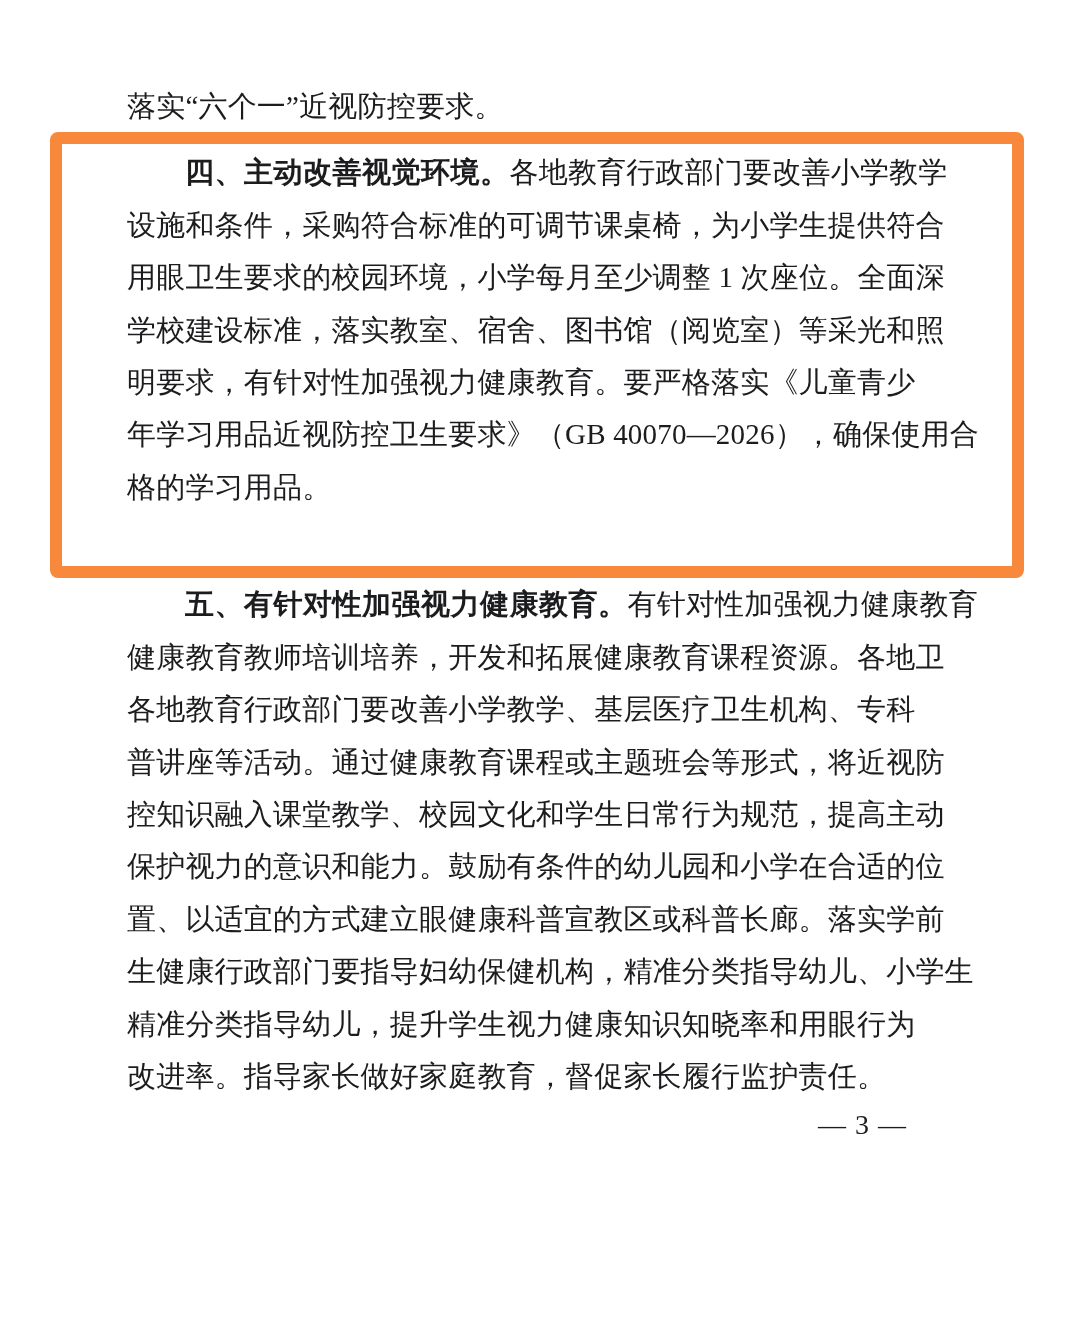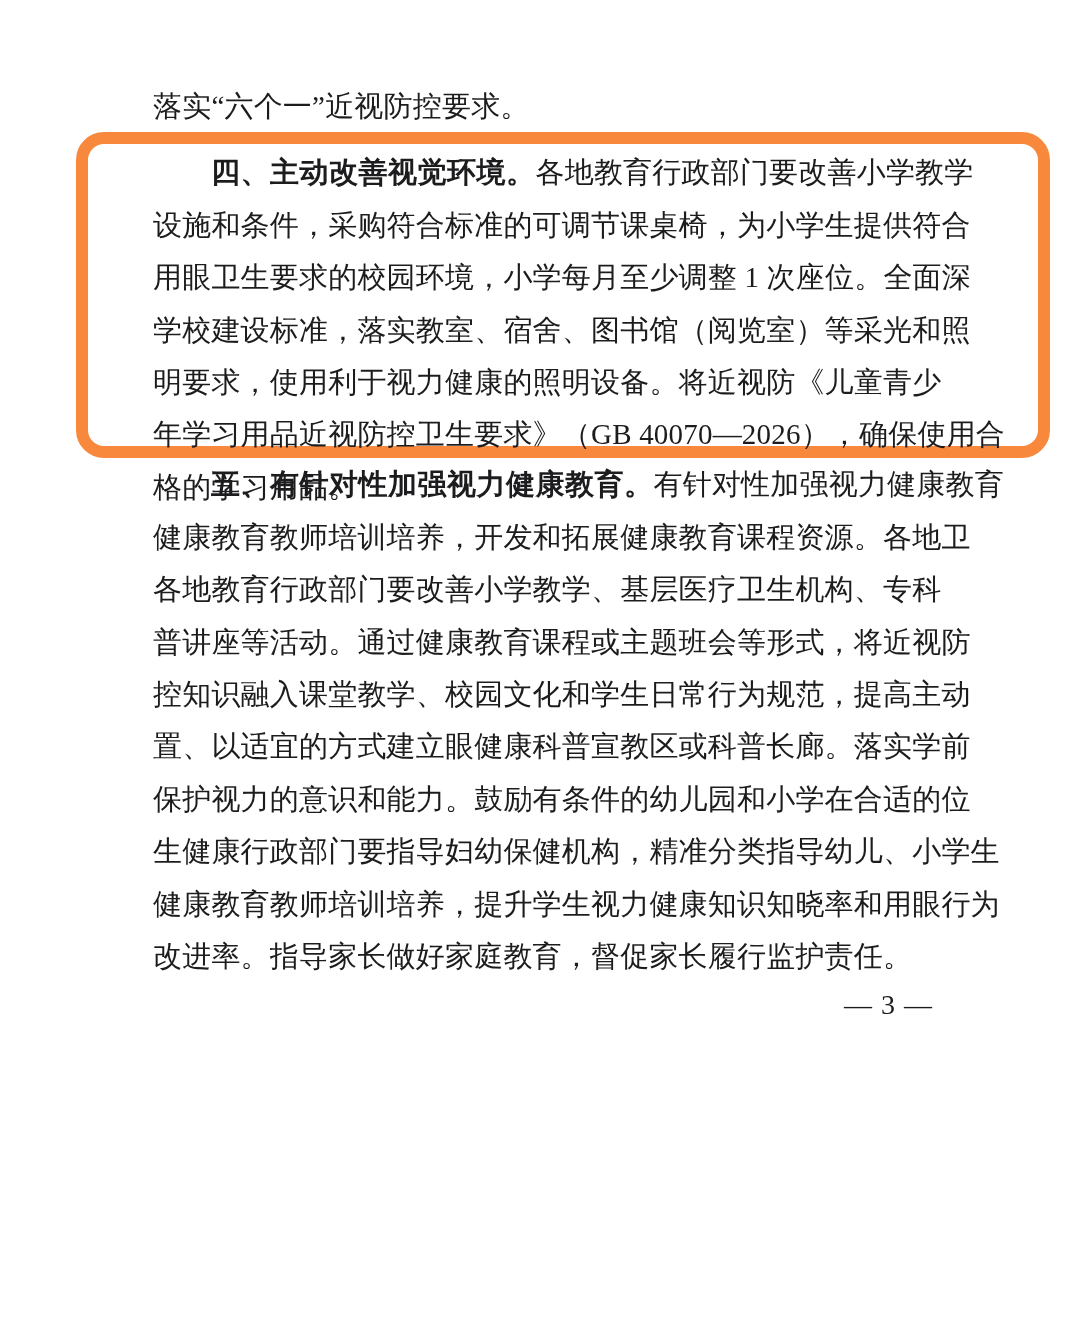--- a/index.html
+++ b/index.html
@@ -10,21 +10,21 @@
     width: 1080px;
     height: 1337px;
     background: #ffffff;
     font-family: "Liberation Serif", "DejaVu Serif", serif;
     color: #1c1c1e;
     position: relative;
     overflow: hidden;
   }
   .content {
     position: absolute;
-    left: 153px;
+    left: 127px;
     top: 80px;
     width: 810px;
   }
   .line {
     font-size: 29px;
     line-height: 52.4px;
     white-space: nowrap;
     letter-spacing: 0.2px;
   }
   .line.indent {
@@ -32,23 +32,23 @@
   }
   .bold-lead {
     font-family: "Liberation Sans", "DejaVu Sans", sans-serif;
     font-weight: 700;
     letter-spacing: 0.5px;
   }
   .highlight-box {
     box-sizing: border-box;
     margin-left: -77px;
     width: 974px;
-    height: 326px;
+    height: 446px;
     border: 12px solid #F8893C;
-    border-radius: 28px;
+    border-radius: 8px;
     padding: 2px 0 0 65px;
     background: transparent;
   }
   .footer {
     text-align: right;
     padding-right: 30px;
     font-size: 28px;
     line-height: 30px;
     margin-top: 8px;
     letter-spacing: 1px;
@@ -60,31 +60,31 @@
 <div class="content">
   <div>
       <div class="line"><span>落实“六个一”近视防控要求。</span></div>
     </div>
   <div class="highlight-box">
     <div>
         <div class="line indent"><span class="bold-lead">四、主动改善视觉环境。</span><span>各地教育行政部门要改善小学教学</span></div>
         <div class="line"><span>设施和条件，采购符合标准的可调节课桌椅，为小学生提供符合</span></div>
         <div class="line"><span>用眼卫生要求的校园环境，小学每月至少调整 1 次座位。全面深</span></div>
         <div class="line"><span>学校建设标准，落实教室、宿舍、图书馆（阅览室）等采光和照</span></div>
-        <div class="line"><span>明要求，使用利于视力健康的照明设备。将近视防《儿童青少</span></div>
+        <div class="line"><span>明要求，有针对性加强视力健康教育。要严格落实《儿童青少</span></div>
         <div class="line"><span>年学习用品近视防控卫生要求》（GB 40070—2026），确保使用合</span></div>
         <div class="line"><span>格的学习用品。</span></div>
       </div>
   </div>
   <div>
       <div class="line indent"><span class="bold-lead">五、有针对性加强视力健康教育。</span><span>有针对性加强视力健康教育</span></div>
       <div class="line"><span>健康教育教师培训培养，开发和拓展健康教育课程资源。各地卫</span></div>
       <div class="line"><span>各地教育行政部门要改善小学教学、基层医疗卫生机构、专科</span></div>
       <div class="line"><span>普讲座等活动。通过健康教育课程或主题班会等形式，将近视防</span></div>
       <div class="line"><span>控知识融入课堂教学、校园文化和学生日常行为规范，提高主动</span></div>
+      <div class="line"><span>保护视力的意识和能力。鼓励有条件的幼儿园和小学在合适的位</span></div>
       <div class="line"><span>置、以适宜的方式建立眼健康科普宣教区或科普长廊。落实学前</span></div>
-      <div class="line"><span>保护视力的意识和能力。鼓励有条件的幼儿园和小学在合适的位</span></div>
       <div class="line"><span>生健康行政部门要指导妇幼保健机构，精准分类指导幼儿、小学生</span></div>
-      <div class="line"><span>健康教育教师培训培养，提升学生视力健康知识知晓率和用眼行为</span></div>
+      <div class="line"><span>精准分类指导幼儿，提升学生视力健康知识知晓率和用眼行为</span></div>
       <div class="line"><span>改进率。指导家长做好家庭教育，督促家长履行监护责任。</span></div>
     </div>
   <div class="footer">— 3 —</div>
 </div>
 
 </body></html>

